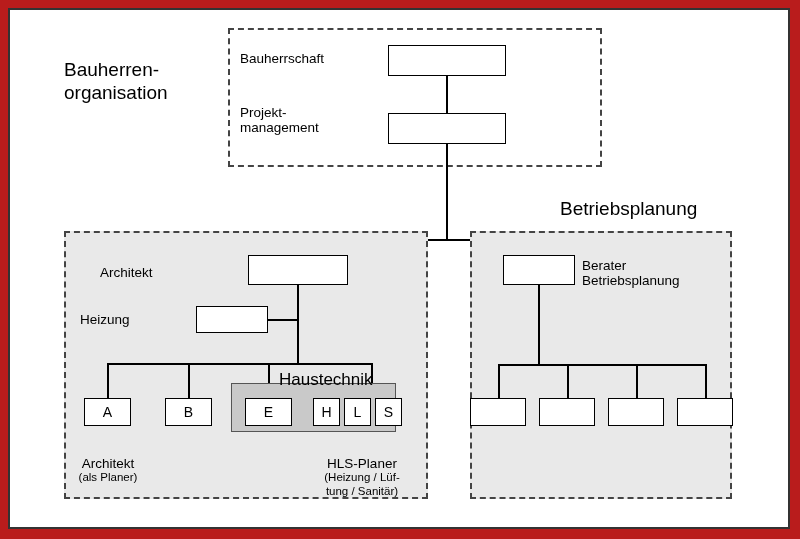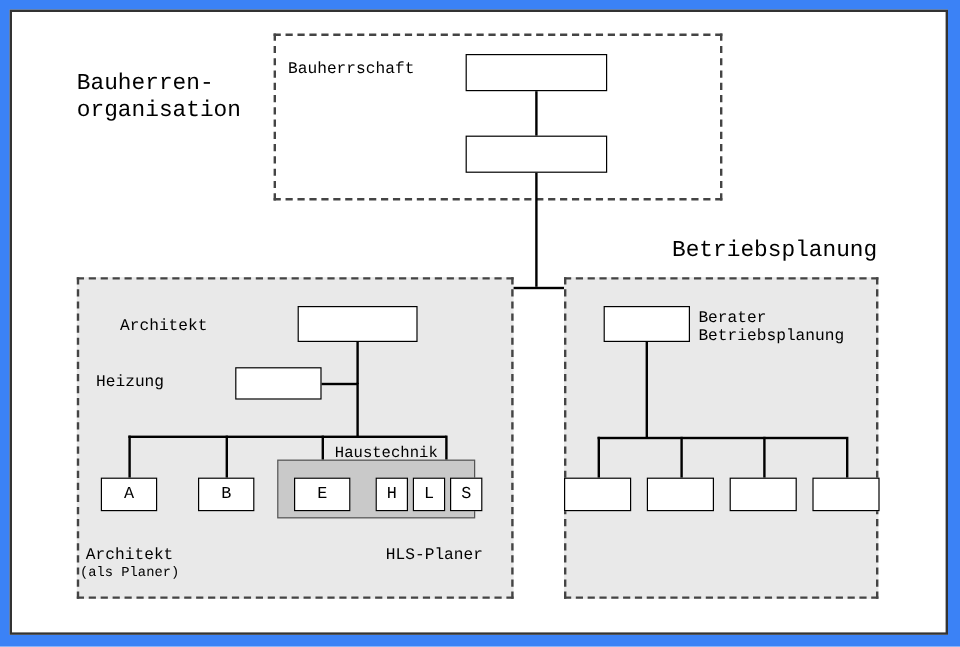--- a/index.html
+++ b/index.html
@@ -8,23 +8,22 @@
     background: #ffffff;
   }
   body {
     font-family: "Liberation Sans", sans-serif;
     color: #000000;
   }
   #canvas {
     position: relative;
     width: 800px;
     height: 539px;
-    background: #3b82f6;
+    background: #b91c1c;
     overflow: hidden;
-    font-family: Liberation Mono, monospace;
   }
   
   .outer-frame {
     position: absolute;
     left: 8px;
     top: 8px;
     width: 782px;
     height: 521px;
     border: 2px solid #333;
     box-sizing: border-box;
@@ -78,21 +77,21 @@
   }
   .label.right { text-align: left; }
   .label.center { text-align: center; }
   .label .sub {
     font-size: 11.5px;
     line-height: 13.5px;
     display: block;
   }
   .haustechnik-label {
     position: absolute;
-    font-size: 13px;
+    font-size: 17px;
     color: #000;
   }
   
   .haus-group {
     position: absolute;
     background: #c9c9c9;
     border: 1.5px solid #555;
     box-sizing: border-box;
   }
 </style>
@@ -104,20 +103,22 @@
   <div class="outer-frame"></div>
 
   <div class="dashed-box" style="left:228px; top:28px; width:374px; height:139px;"></div>
 
   <div class="section-title" style="left:64px; top:58px; width:180px;">Bauherren-
 organisation</div>
 
   <div class="label right" style="left:240px; top:51px; width:140px;">Bauherrschaft</div>
   <div class="node" style="left:388px; top:45px; width:118px; height:31px;"></div>
 
+  <div class="label right" style="left:240px; top:105px; width:140px;">Projekt-
+management</div>
   <div class="node" style="left:388px; top:113px; width:118px; height:31px;"></div>
 
   <div class="line vline" style="left:446px; top:76px; height:37px;"></div>
 
   <div class="line vline" style="left:446px; top:144px; height:95px;"></div>
 
   <div class="line hline" style="left:197px; top:239px; width:529px;"></div>
   <div class="line vline" style="left:197px; top:239px; height:33px;"></div>
   <div class="line vline" style="left:725px; top:239px; height:33px;"></div>
 
@@ -164,20 +165,22 @@
   <div class="node small-letter" style="left:375px; top:398px; width:27px; height:28px;">
     <span>S</span>
   </div>
 
   <div class="label center" style="left:62px; top:441px; width:92px;">
     <span>Architekt</span>
     <span class="sub">(als Planer)</span>
   </div>
   <div class="label center" style="left:310px; top:441px; width:104px;">
     <span>HLS-Planer</span>
+    <span class="sub">(Heizung / Lüf-
+tung / Sanitär)</span>
   </div>
 
   <div class="section-title" style="left:560px; top:197px; width:230px;">Betriebsplanung</div>
 
   <div class="dashed-box shaded" style="left:470px; top:231px; width:262px; height:268px;"></div>
 
   <div class="node" style="left:503px; top:255px; width:72px; height:30px;"></div>
   <div class="label" style="left:582px; top:258px; width:160px;">Berater
 Betriebsplanung</div>
 

